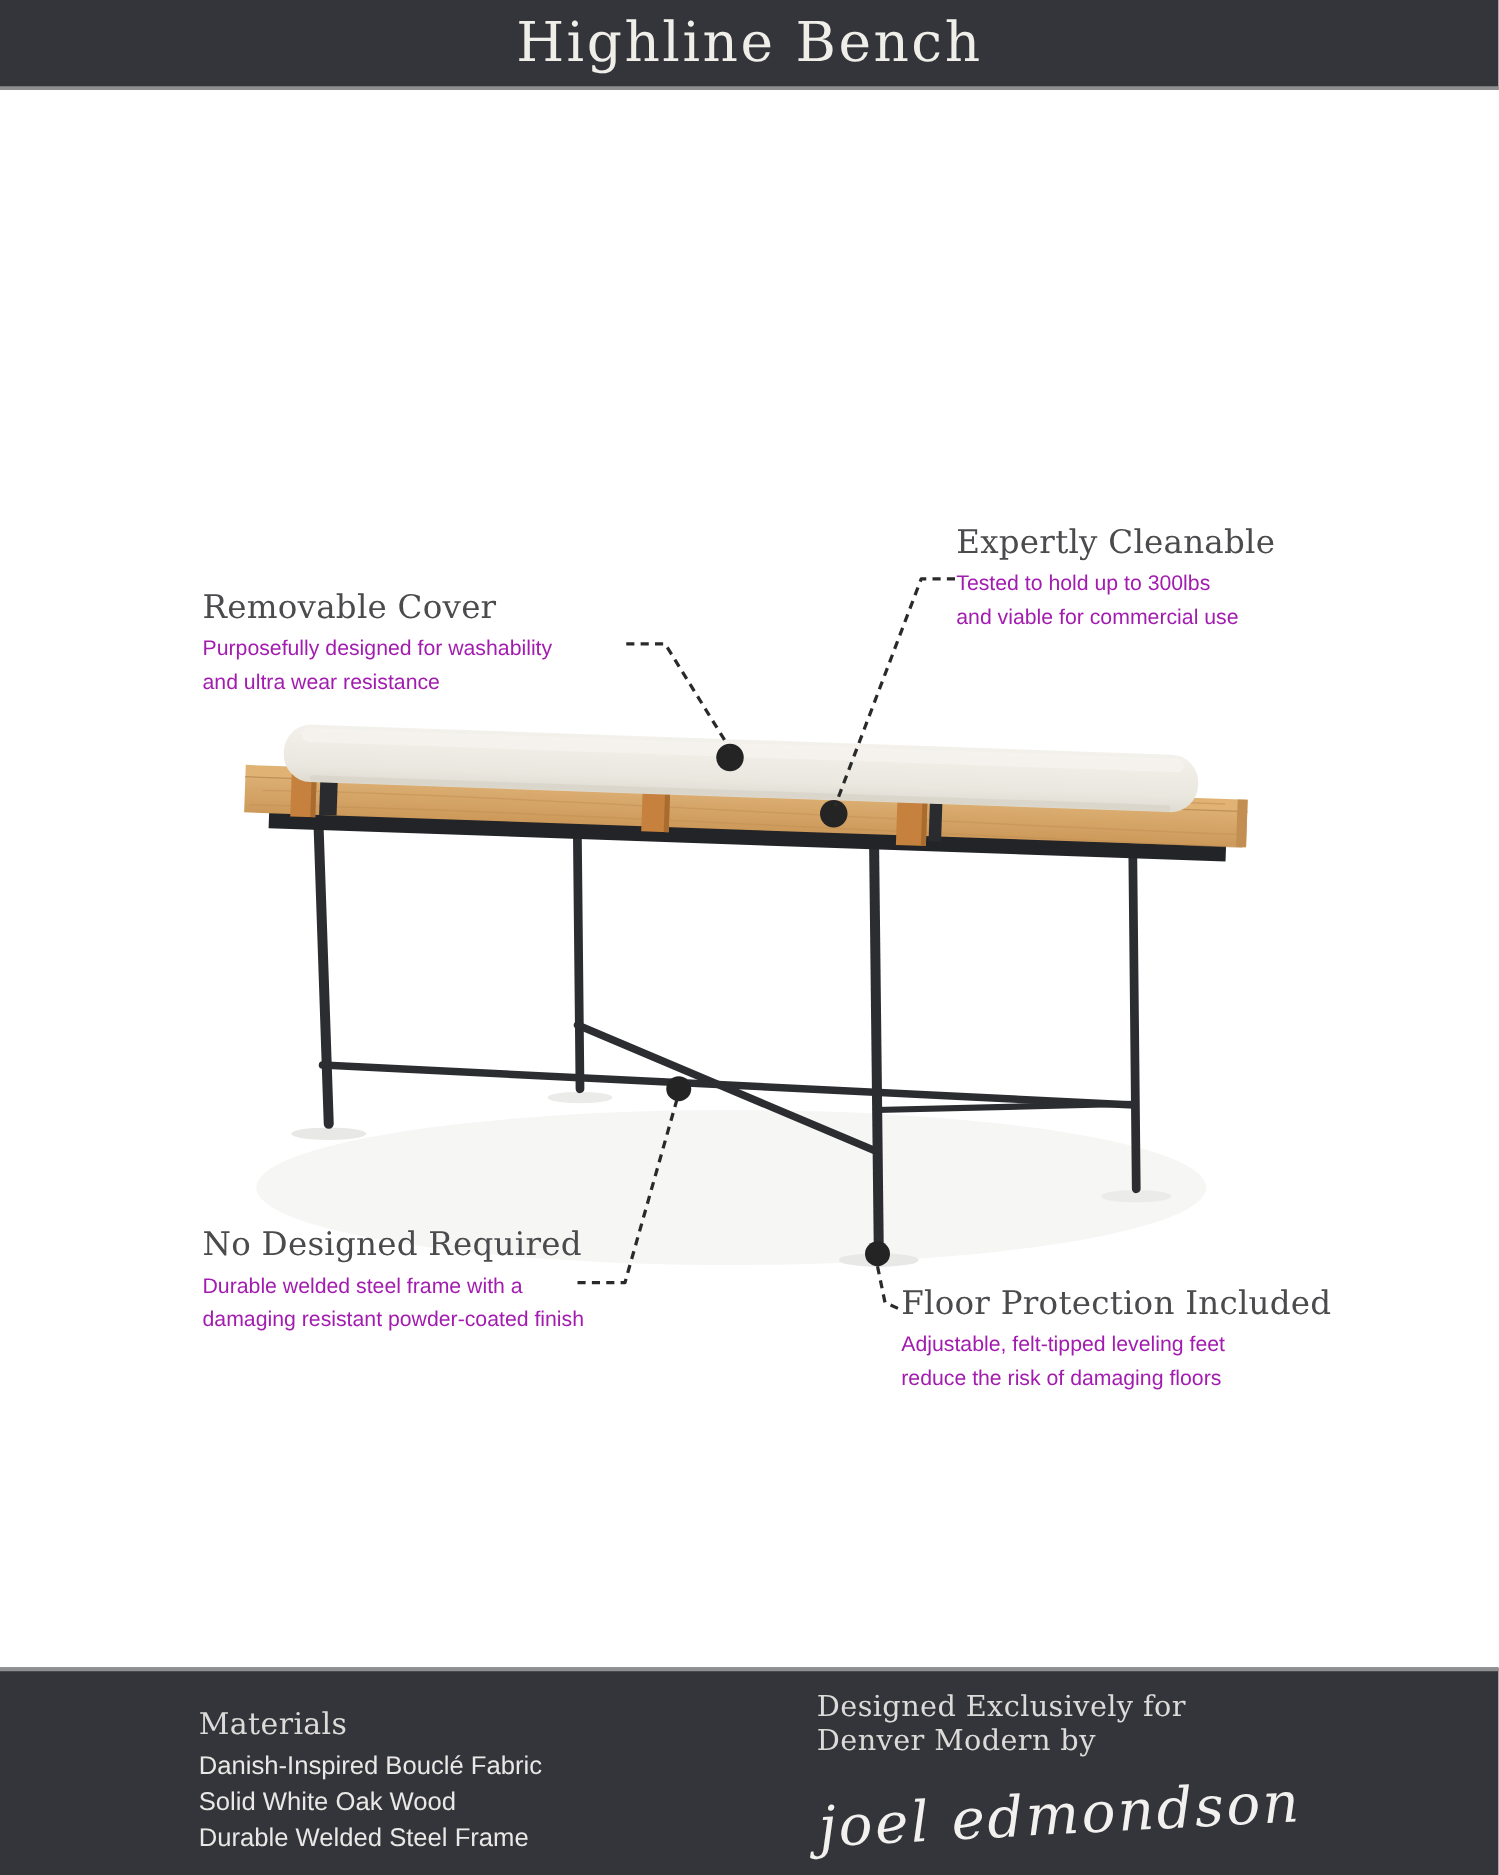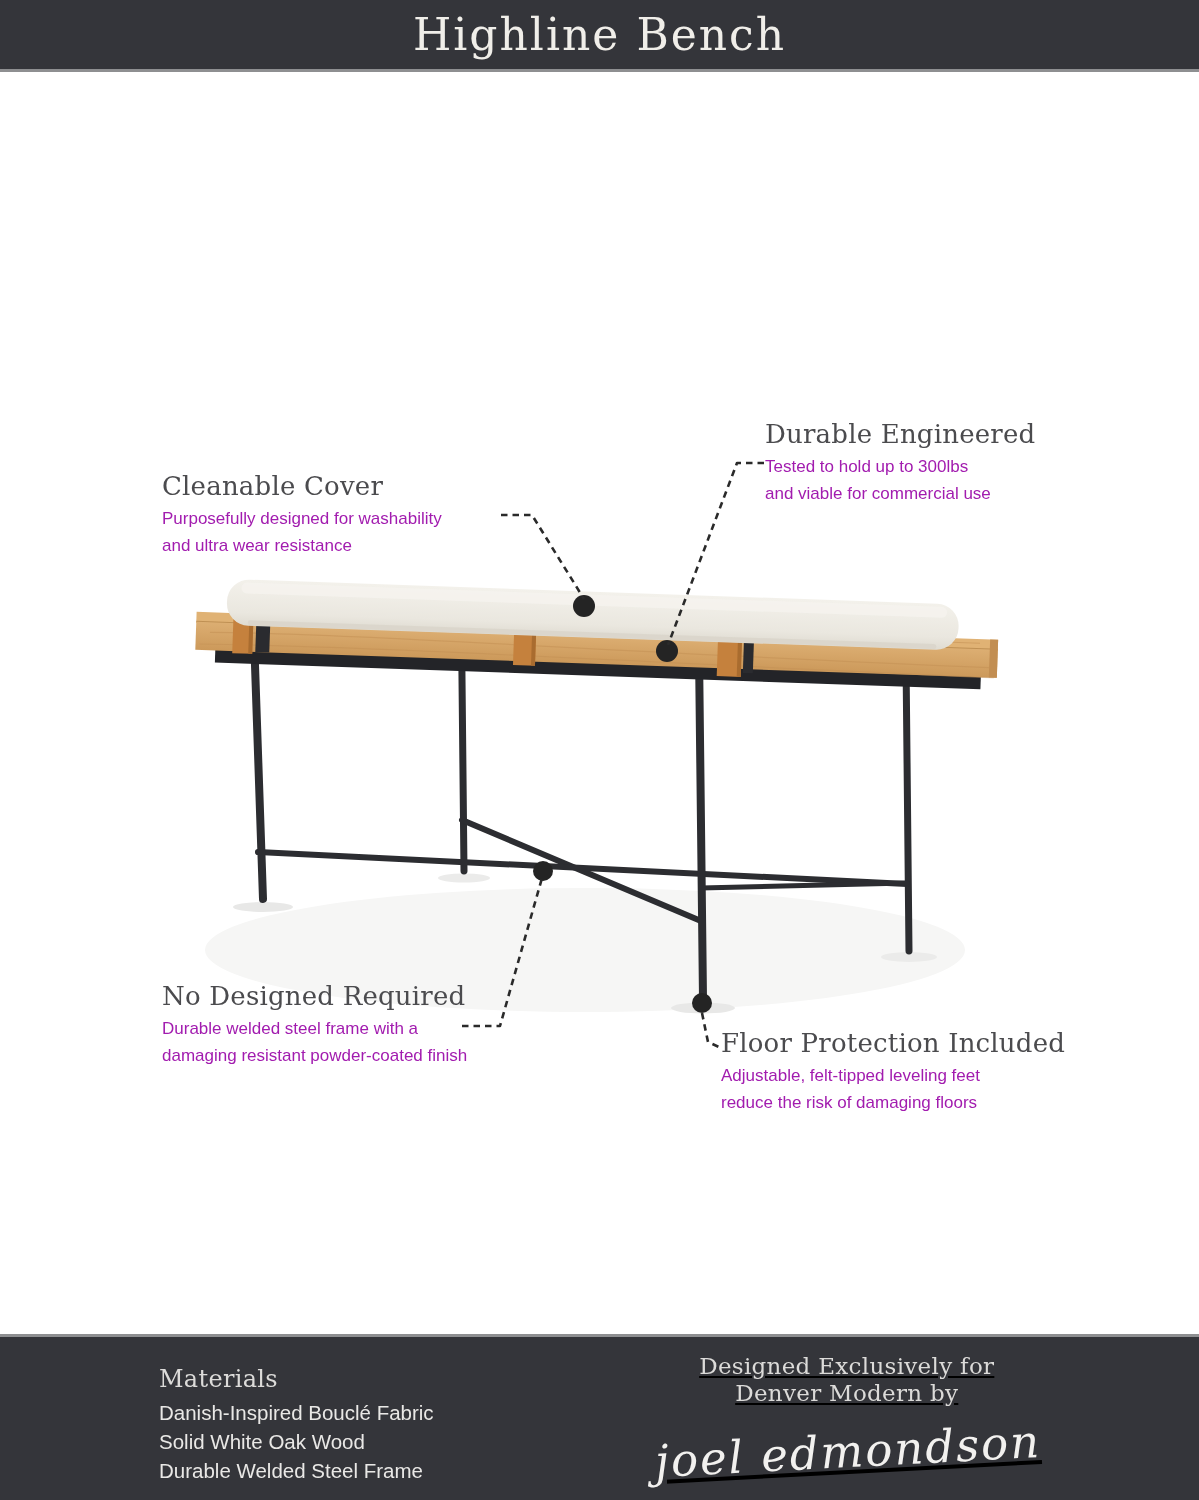--- a/index.html
+++ b/index.html
@@ -9,21 +9,21 @@
   .topbar{position:absolute;left:0;top:0;width:100%;height:72px;background:#34353a;
           border-bottom:3px solid #8e8f91;display:flex;align-items:center;justify-content:center;box-sizing:border-box;}
   .topbar h1{margin:0;font-family:"DejaVu Serif",serif;font-weight:400;font-size:44px;
              letter-spacing:2px;color:#f0eee9;}
   .bottombar{position:absolute;left:0;top:1334px;width:100%;height:166px;background:#34353a;
              border-top:3px solid #8e8f91;box-sizing:border-box;}
   .materials{position:absolute;left:159px;top:12px;margin-top:16px;}
   .materials .ftitle{font-family:"DejaVu Serif",serif;font-size:24px;color:#dcdbd9;
                      letter-spacing:.3px;margin:0 0 5px 0;}
   .materials .mline{font-size:20.5px;line-height:29px;color:#e9e8e6;}
-  .designed{position:absolute;right:159px;top:16px;text-align:center;text-decoration:underline;}
+  .designed{position:absolute;right:159px;top:16px;text-align:left;}
   .designed .dline{font-family:"DejaVu Serif",serif;font-size:23px;line-height:27px;
                    color:#dcdbd9;letter-spacing:.3px;}
   .signature{font-family:"DejaVu Serif",serif;font-style:italic;font-size:45px;color:#f2f1ef;
              letter-spacing:2px;margin-top:8px;transform:rotate(-3deg);transform-origin:right top;}
   
   .callout{position:absolute;}
   .callout .ctitle{margin:0 0 4px 0;font-family:"DejaVu Serif",serif;font-weight:400;
                    font-size:26px;letter-spacing:.2px;color:#4b4b4e;}
   .callout .cline{margin:0;font-size:17px;line-height:27px;color:#a21caf;}
   #c-removable{left:162px;top:471px;}
@@ -113,27 +113,27 @@
       <g stroke="#2a2a2a" stroke-width="2.6" fill="none" stroke-dasharray="6.5 5" stroke-linejoin="round">
         <path d="M501 515 H 532 L 584 599"></path>
         <path d="M764 463 H 737 L 668 645"></path>
         <path d="M462 1026 H 500 L 542 878"></path>
         <path d="M702 1013 L 708 1042 L 719 1047"></path>
       </g>
     </g>
   </svg>
 
   <div class="callout" id="c-removable">
-    <h3 class="ctitle">Cleanable Cover</h3>
+    <h3 class="ctitle">Removable Cover</h3>
     <p class="cline">Purposefully designed for washability</p>
     <p class="cline">and ultra wear resistance</p>
   </div>
 
   <div class="callout" id="c-expertly">
-    <h3 class="ctitle">Durable Engineered</h3>
+    <h3 class="ctitle">Expertly Cleanable</h3>
     <p class="cline">Tested to hold up to 300lbs</p>
     <p class="cline">and viable for commercial use</p>
   </div>
 
   <div class="callout" id="c-noassembly">
     <h3 class="ctitle">No Designed Required</h3>
     <p class="cline">Durable welded steel frame with a</p>
     <p class="cline">damaging resistant powder-coated finish</p>
   </div>
 

